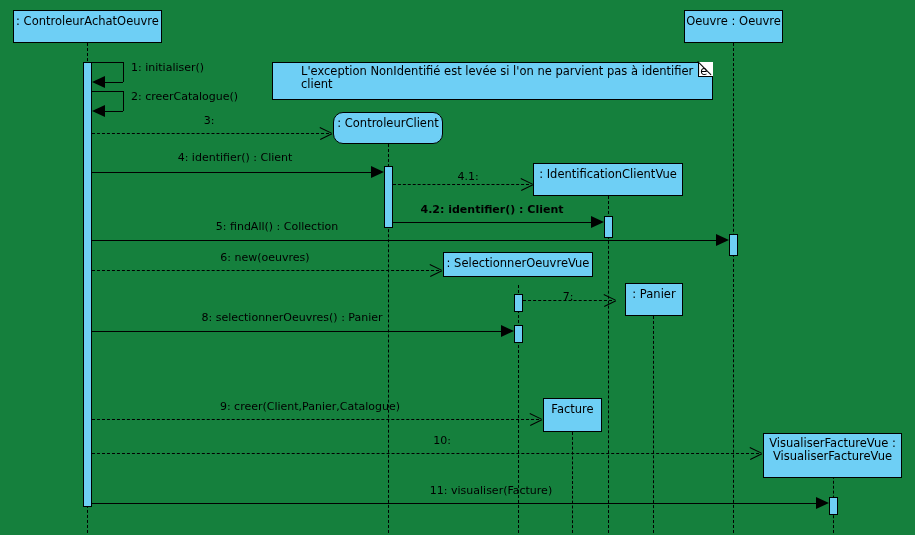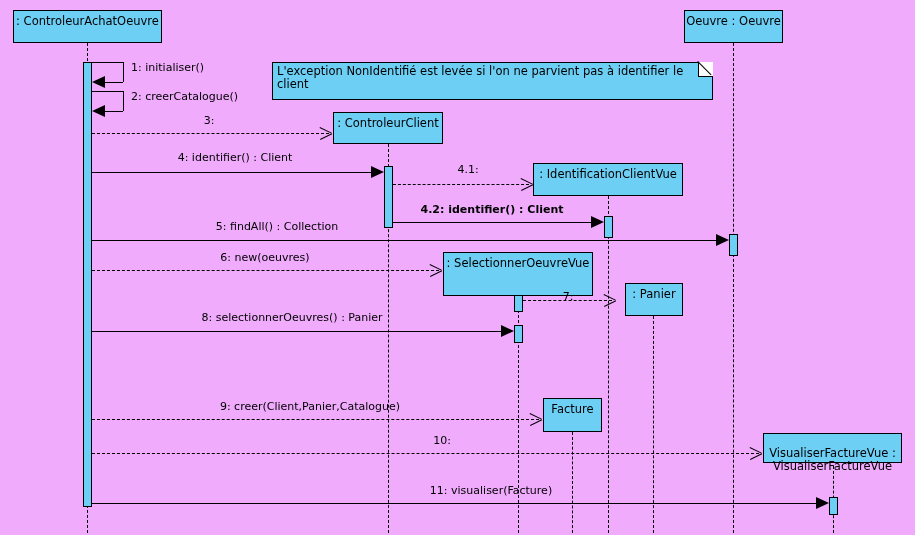--- a/index.html
+++ b/index.html
@@ -7,21 +7,21 @@
     padding: 0;
     background: #ffffff;
   }
   body {
     font-family: "DejaVu Sans", sans-serif;
   }
   #diagram-root {
     position: relative;
     width: 915px;
     height: 535px;
-    background: #f0abfc;
+    background: #15803d;
     overflow: hidden;
   }
   .obj-box {
     position: absolute;
     box-sizing: border-box;
     background: #6ecff5;
     border: 1px solid #000000;
     color: #000000;
     font-size: 11.5px;
     line-height: 13px;
@@ -65,20 +65,21 @@
     top: -1px;
     width: 19px;
     height: 1px;
     background: #000000;
     transform: rotate(45deg);
     transform-origin: 0 0;
   }
   .note-text {
     position: relative;
     z-index: 3;
+    margin-left: 24px;
   }
   .lifeline {
     position: absolute;
     width: 0;
     border-left: 1px dashed #000000;
   }
   .activation {
     position: absolute;
     box-sizing: border-box;
     background: #6ecff5;
@@ -164,31 +165,31 @@
   <div class="activation" style="left:604px; top:216px; width:9px; height:22px;"></div>
   <div class="activation" style="left:729px; top:234px; width:9px; height:22px;"></div>
   <div class="activation" style="left:514px; top:294px; width:9px; height:18px;"></div>
   <div class="activation" style="left:514px; top:325px; width:9px; height:18px;"></div>
   <div class="activation" style="left:829px; top:497px; width:9px; height:18px;"></div>
 
   <div class="obj-box" style="left:13px; top:10px; width:149px; height:33px;">: ControleurAchatOeuvre</div>
 
   <div class="obj-box" style="left:684px; top:10px; width:99px; height:33px;">Oeuvre : Oeuvre</div>
 
-  <div class="obj-box" style="left:333px; top:112px; width:110px; height:32px;">: ControleurClient</div>
+  <div class="obj-box" style="left:333px; top:112px; width:110px; height:32px;border-radius:10px;">: ControleurClient</div>
 
   <div class="obj-box" style="left:533px; top:163px; width:150px; height:33px;">: IdentificationClientVue</div>
 
-  <div class="obj-box" style="left:443px; top:252px; width:150px; height:44px;">: SelectionnerOeuvreVue</div>
+  <div class="obj-box" style="left:443px; top:252px; width:150px; height:25px;">: SelectionnerOeuvreVue</div>
 
   <div class="obj-box" style="left:625px; top:283px; width:58px; height:33px;">: Panier</div>
 
   <div class="obj-box" style="left:543px; top:398px; width:59px; height:34px;">Facture</div>
 
-  <div class="obj-box" style="left:763px; top:433px; width:139px; height:30px; padding-top:13px;">VisualiserFactureVue :
+  <div class="obj-box" style="left:763px; top:433px; width:139px; height:45px; padding-top:3px;">VisualiserFactureVue :
 VisualiserFactureVue</div>
 
   <div class="note-box" style="left:272px; top:62px; width:441px; height:38px;">
     <div class="note-body"></div>
     <div class="note-fold"></div>
     <div class="note-text">L'exception NonIdentifié est levée si l'on ne parvient pas à identifier le client</div>
   </div>
 
   <div class="msg-line" style="left:92px; top:62px; width:31px;"></div>
   <div class="vseg" style="left:123px; top:62px; height:20px;"></div>
@@ -205,21 +206,21 @@
   <div class="msg-line dashed" style="left:92px; top:133px; width:237px;"></div>
   <div class="arrow-open" style="left:320px; top:127px;"></div>
   <div class="msg-label center" style="left:209px; top:115px;">3:</div>
 
   <div class="msg-line" style="left:92px; top:172px; width:279px;"></div>
   <div class="arrow-solid right" style="left:371px; top:166px;"></div>
   <div class="msg-label center" style="left:235px; top:152px;">4: identifier() : Client</div>
 
   <div class="msg-line dashed" style="left:393px; top:184px; width:136px;"></div>
   <div class="arrow-open" style="left:521px; top:178px;"></div>
-  <div class="msg-label center" style="left:468px; top:164px;">4.1:</div>
+  <div class="msg-label center" style="left:468px; top:171px;">4.1:</div>
 
   <div class="msg-line" style="left:393px; top:222px; width:198px;"></div>
   <div class="arrow-solid right" style="left:591px; top:216px;"></div>
   <div class="msg-label center" style="left:492px; top:204px;font-weight:bold;">4.2: identifier() : Client</div>
 
   <div class="msg-line" style="left:92px; top:240px; width:624px;"></div>
   <div class="arrow-solid right" style="left:716px; top:234px;"></div>
   <div class="msg-label center" style="left:277px; top:221px;">5: findAll() : Collection</div>
 
   <div class="msg-line dashed" style="left:92px; top:270px; width:347px;"></div>

